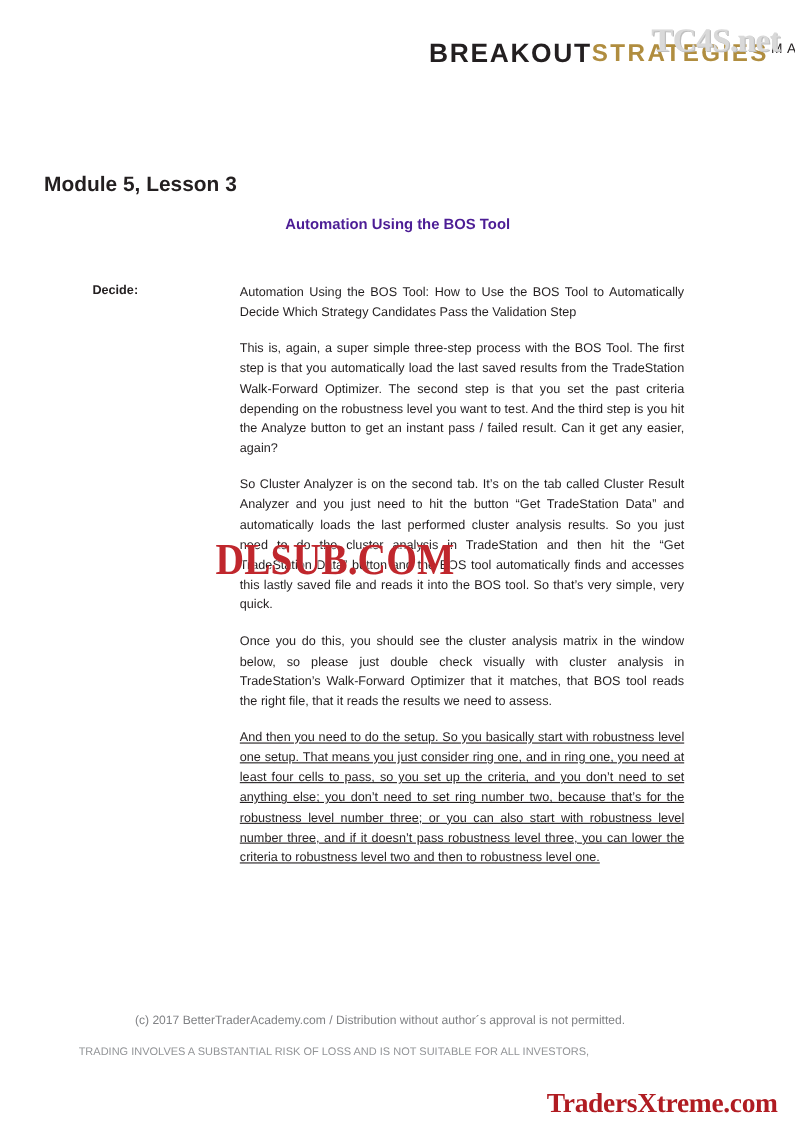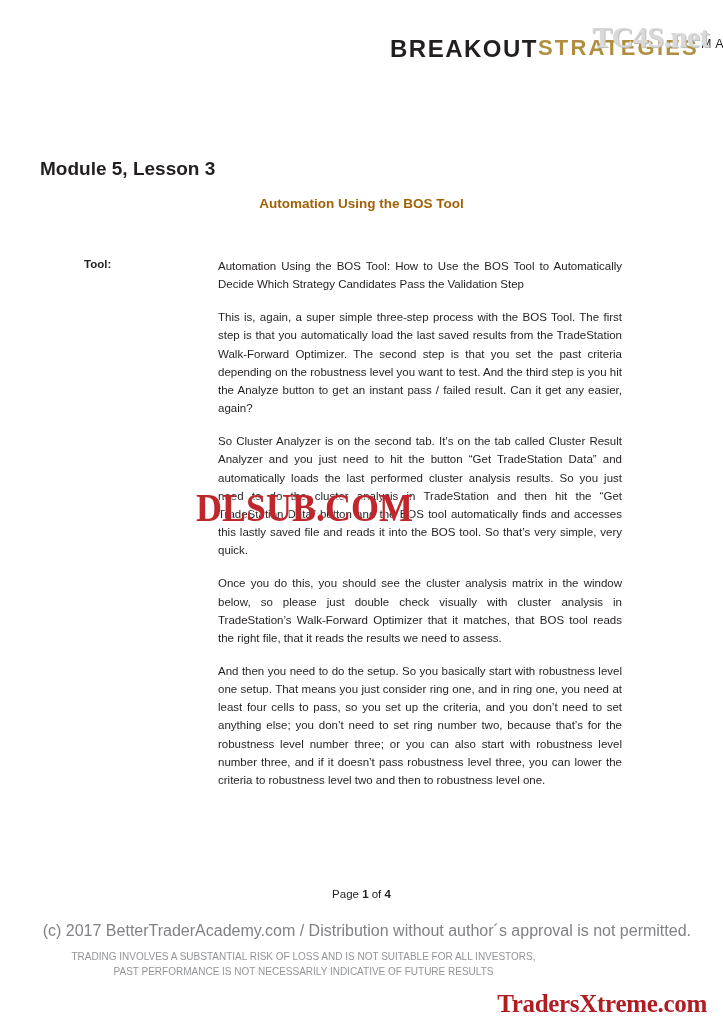--- a/index.html
+++ b/index.html
@@ -134,21 +134,21 @@
     margin-left: 40px;
   }
   .doc-subtitle {
     position: absolute;
     top: 196px;
     left: 0;
     width: 723px;
     text-align: center;
     font-size: 13.5px;
     font-weight: bold;
-    color: #a16207;
+    color: #4c1d95;
   }
 
   
   .speaker {
     position: absolute;
     top: 258px;
     left: 84px;
     font-size: 11.5px;
     font-weight: bold;
     color: #231f20;
@@ -161,41 +161,42 @@
     font-size: 11.5px;
     line-height: 1.58;
     text-align: justify;
     color: #231f20;
   }
   .body-col p {
     margin: 0 16px 15px 0;
   }
   .body-col p:last-child {
     margin-bottom: 0;
+    text-decoration: underline;
   }
 
   
   .page-num {
     position: absolute;
     top: 888px;
     left: 0;
     width: 723px;
     text-align: center;
     font-size: 11.5px;
     color: #231f20;
   }
   .page-num b { font-weight: bold; }
 
   .copyright {
     position: absolute;
     top: 922px;
     left: 0;
     width: 691px;
-    text-align: right;
-    font-size: 16px;
+    text-align: center;
+    font-size: 11px;
     color: #808285;
   }
   .disclaimer {
     position: absolute;
     top: 950px;
     left: 0;
     width: 607px;
     text-align: center;
     font-size: 10px;
     color: #929497;
@@ -220,38 +221,34 @@
       <svg width="72" height="72" viewBox="0 0 72 72" aria-hidden="true">
         <polyline points="10,52 24,40 34,47 52,22" fill="none" stroke="#ffffff" stroke-width="5" stroke-linejoin="miter"></polyline>
         <polygon points="42,20 58,17 55,33" fill="#ffffff"></polygon>
       </svg>
     </div>
   </div>
 
   <div class="doc-title">Module 5, Lesson 3</div>
   <div class="doc-subtitle">Automation Using the BOS Tool</div>
 
-  <div class="speaker">Tool:</div>
+  <div class="speaker">Decide:</div>
 
   <div class="body-col">
     <p>Automation Using the BOS Tool: How to Use the BOS Tool to Automatically Decide Which Strategy Candidates Pass the Validation Step</p>
     <p>This is, again, a super simple three-step process with the BOS Tool. The first step is that you automatically load the last saved results from the TradeStation Walk-Forward Optimizer. The second step is that you set the past criteria depending on the robustness level you want to test. And the third step is you hit the Analyze button to get an instant pass / failed result. Can it get any easier, again?</p>
     <p>So Cluster Analyzer is on the second tab. It’s on the tab called Cluster Result Analyzer and you just need to hit the button “Get TradeStation Data” and automatically loads the last performed cluster analysis results. So you just need to do the cluster analysis in TradeStation and then hit the “Get TradeStation Data” button and the BOS tool automatically finds and accesses this lastly saved file and reads it into the BOS tool. So that’s very simple, very quick.</p>
     <p>Once you do this, you should see the cluster analysis matrix in the window below, so please just double check visually with cluster analysis in TradeStation’s Walk-Forward Optimizer that it matches, that BOS tool reads the right file, that it reads the results we need to assess.</p>
     <p>And then you need to do the setup. So you basically start with robustness level one setup. That means you just consider ring one, and in ring one, you need at least four cells to pass, so you set up the criteria, and you don’t need to set anything else; you don’t need to set ring number two, because that’s for the robustness level number three; or you can also start with robustness level number three, and if it doesn’t pass robustness level three, you can lower the criteria to robustness level two and then to robustness level one.</p>
   </div>
 
   <div class="wm-dlsub">DLSUB.COM</div>
 
-  <div class="page-num">
-    <span>Page </span><b>1</b><span> of </span><b>4</b>
-  </div>
 
   <div class="copyright">(c) 2017 BetterTraderAcademy.com / Distribution without author´s approval is not permitted.</div>
 
   <div class="disclaimer">
     <div>TRADING INVOLVES A SUBSTANTIAL RISK OF LOSS AND IS NOT SUITABLE FOR ALL INVESTORS,</div>
-    <div>PAST PERFORMANCE IS NOT NECESSARILY INDICATIVE OF FUTURE RESULTS</div>
   </div>
 
   <div class="wm-txtreme">TradersXtreme.com</div>
 
 </div>
 
 </body></html>

